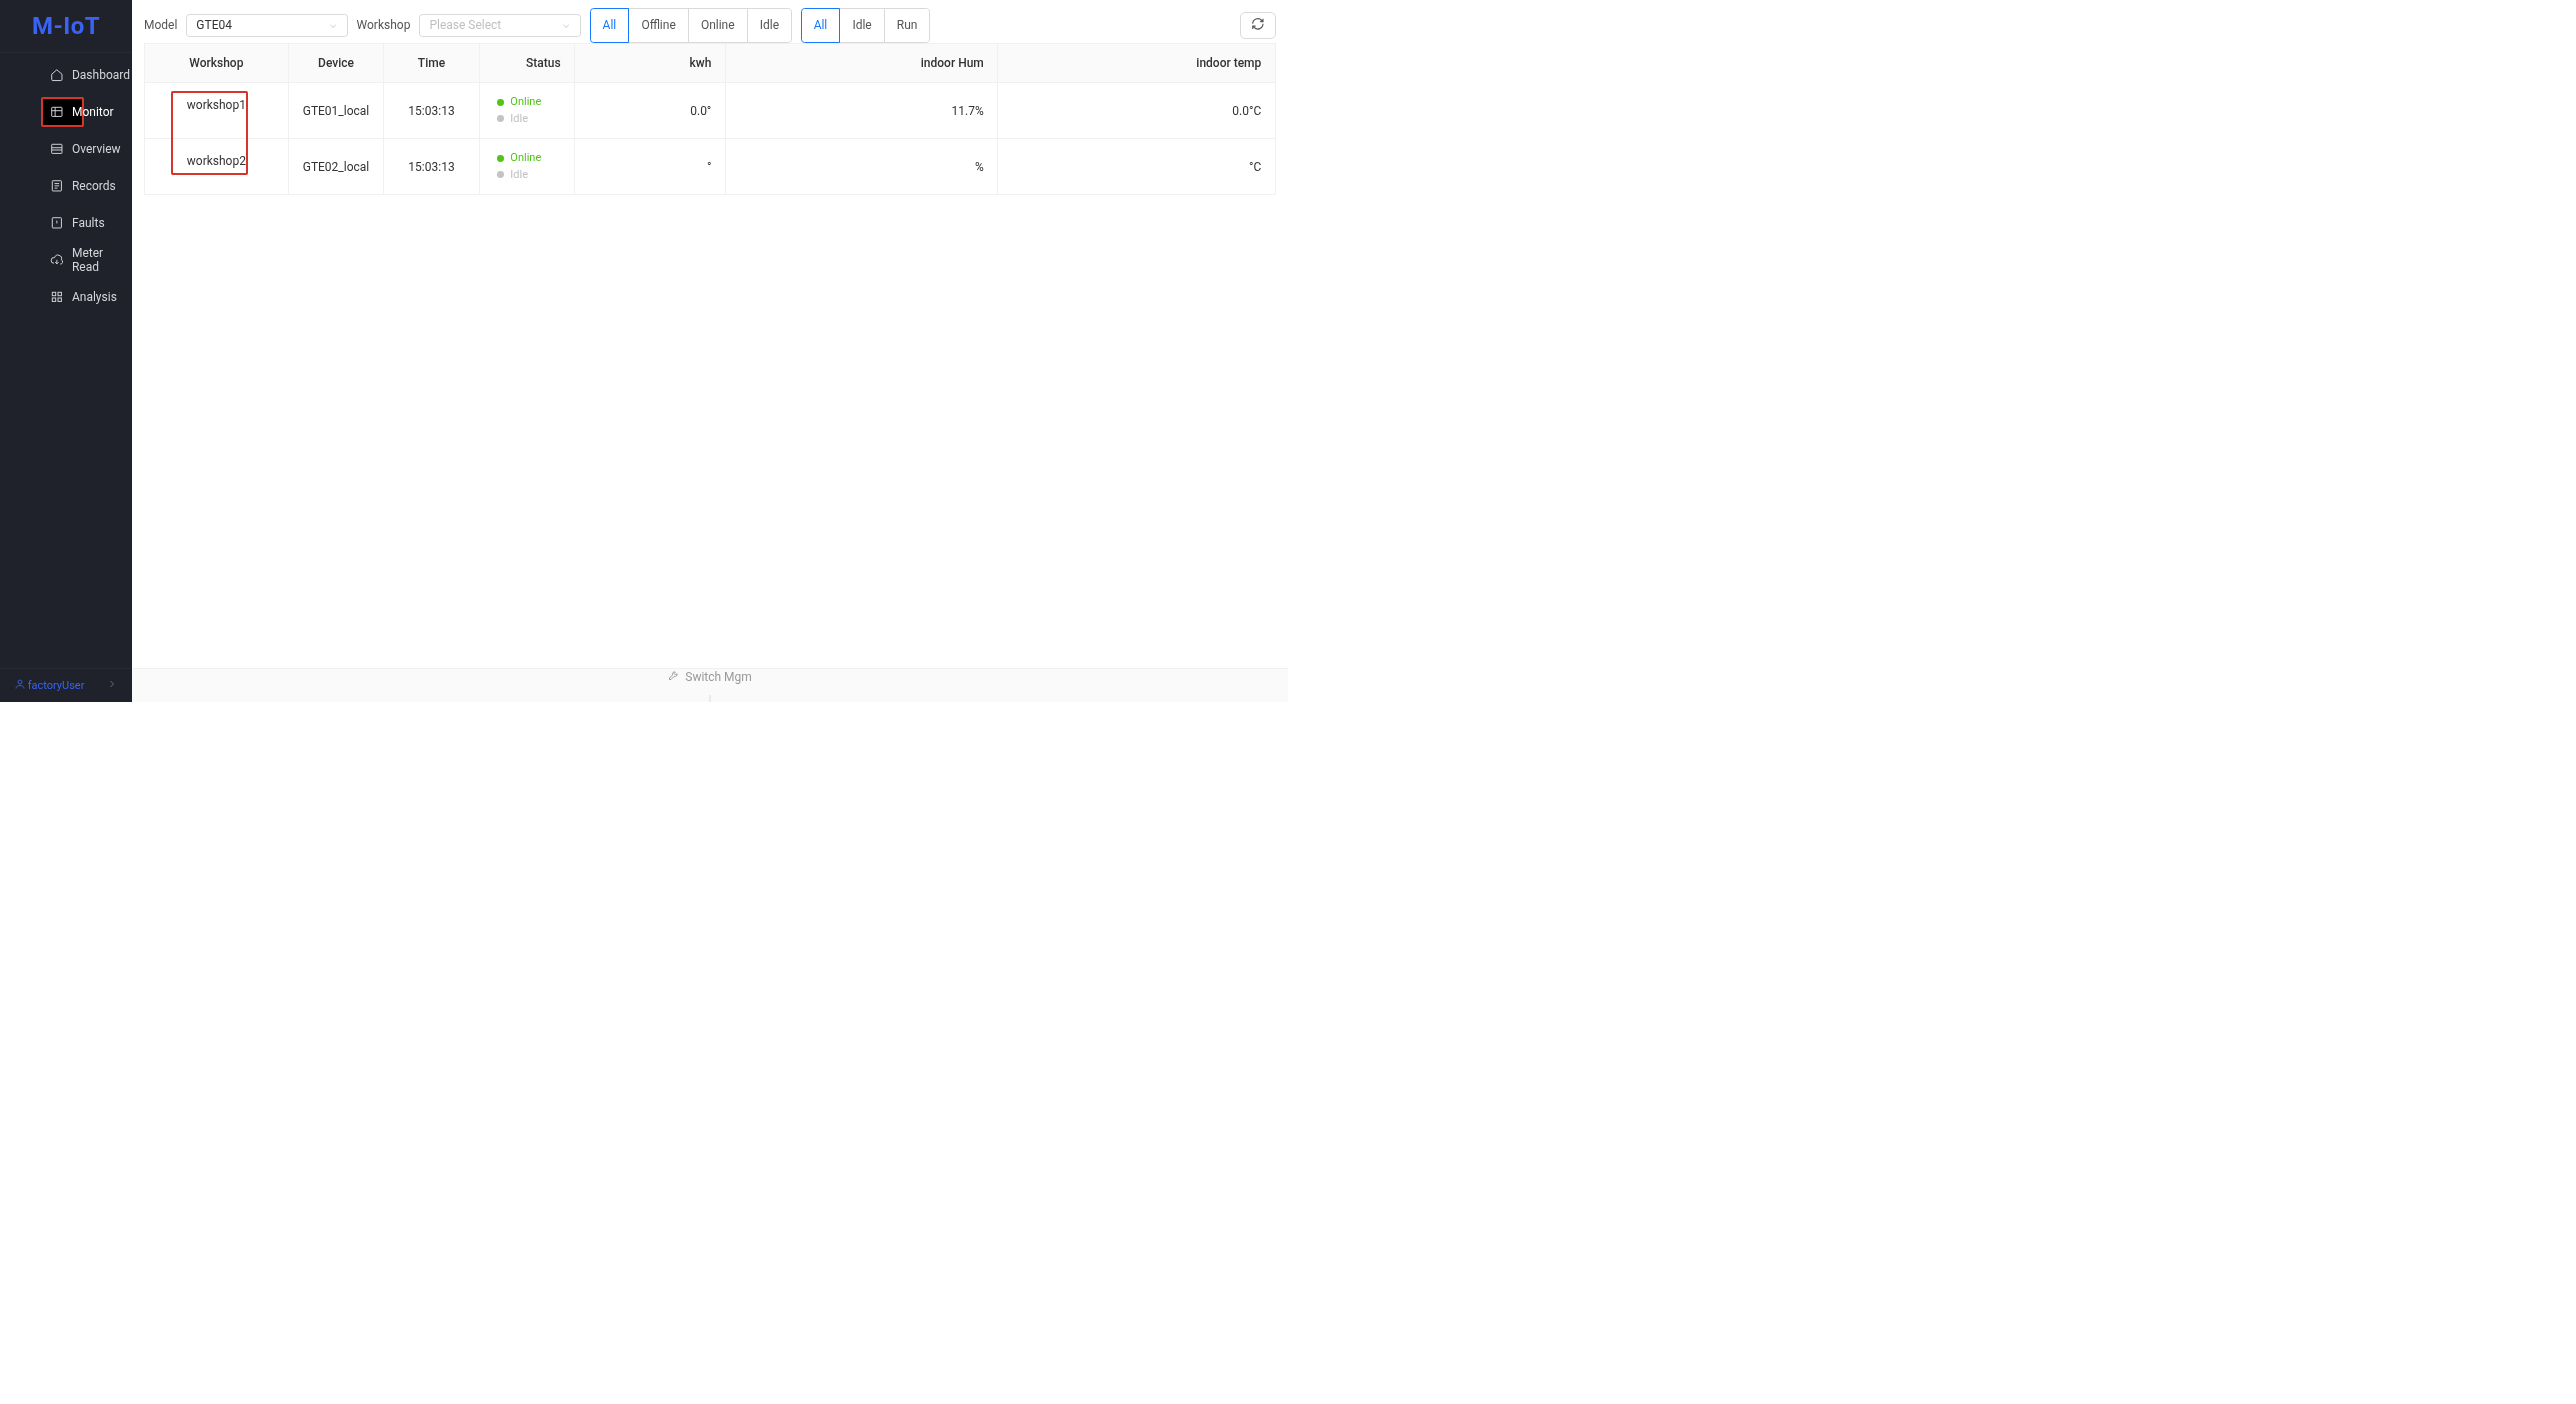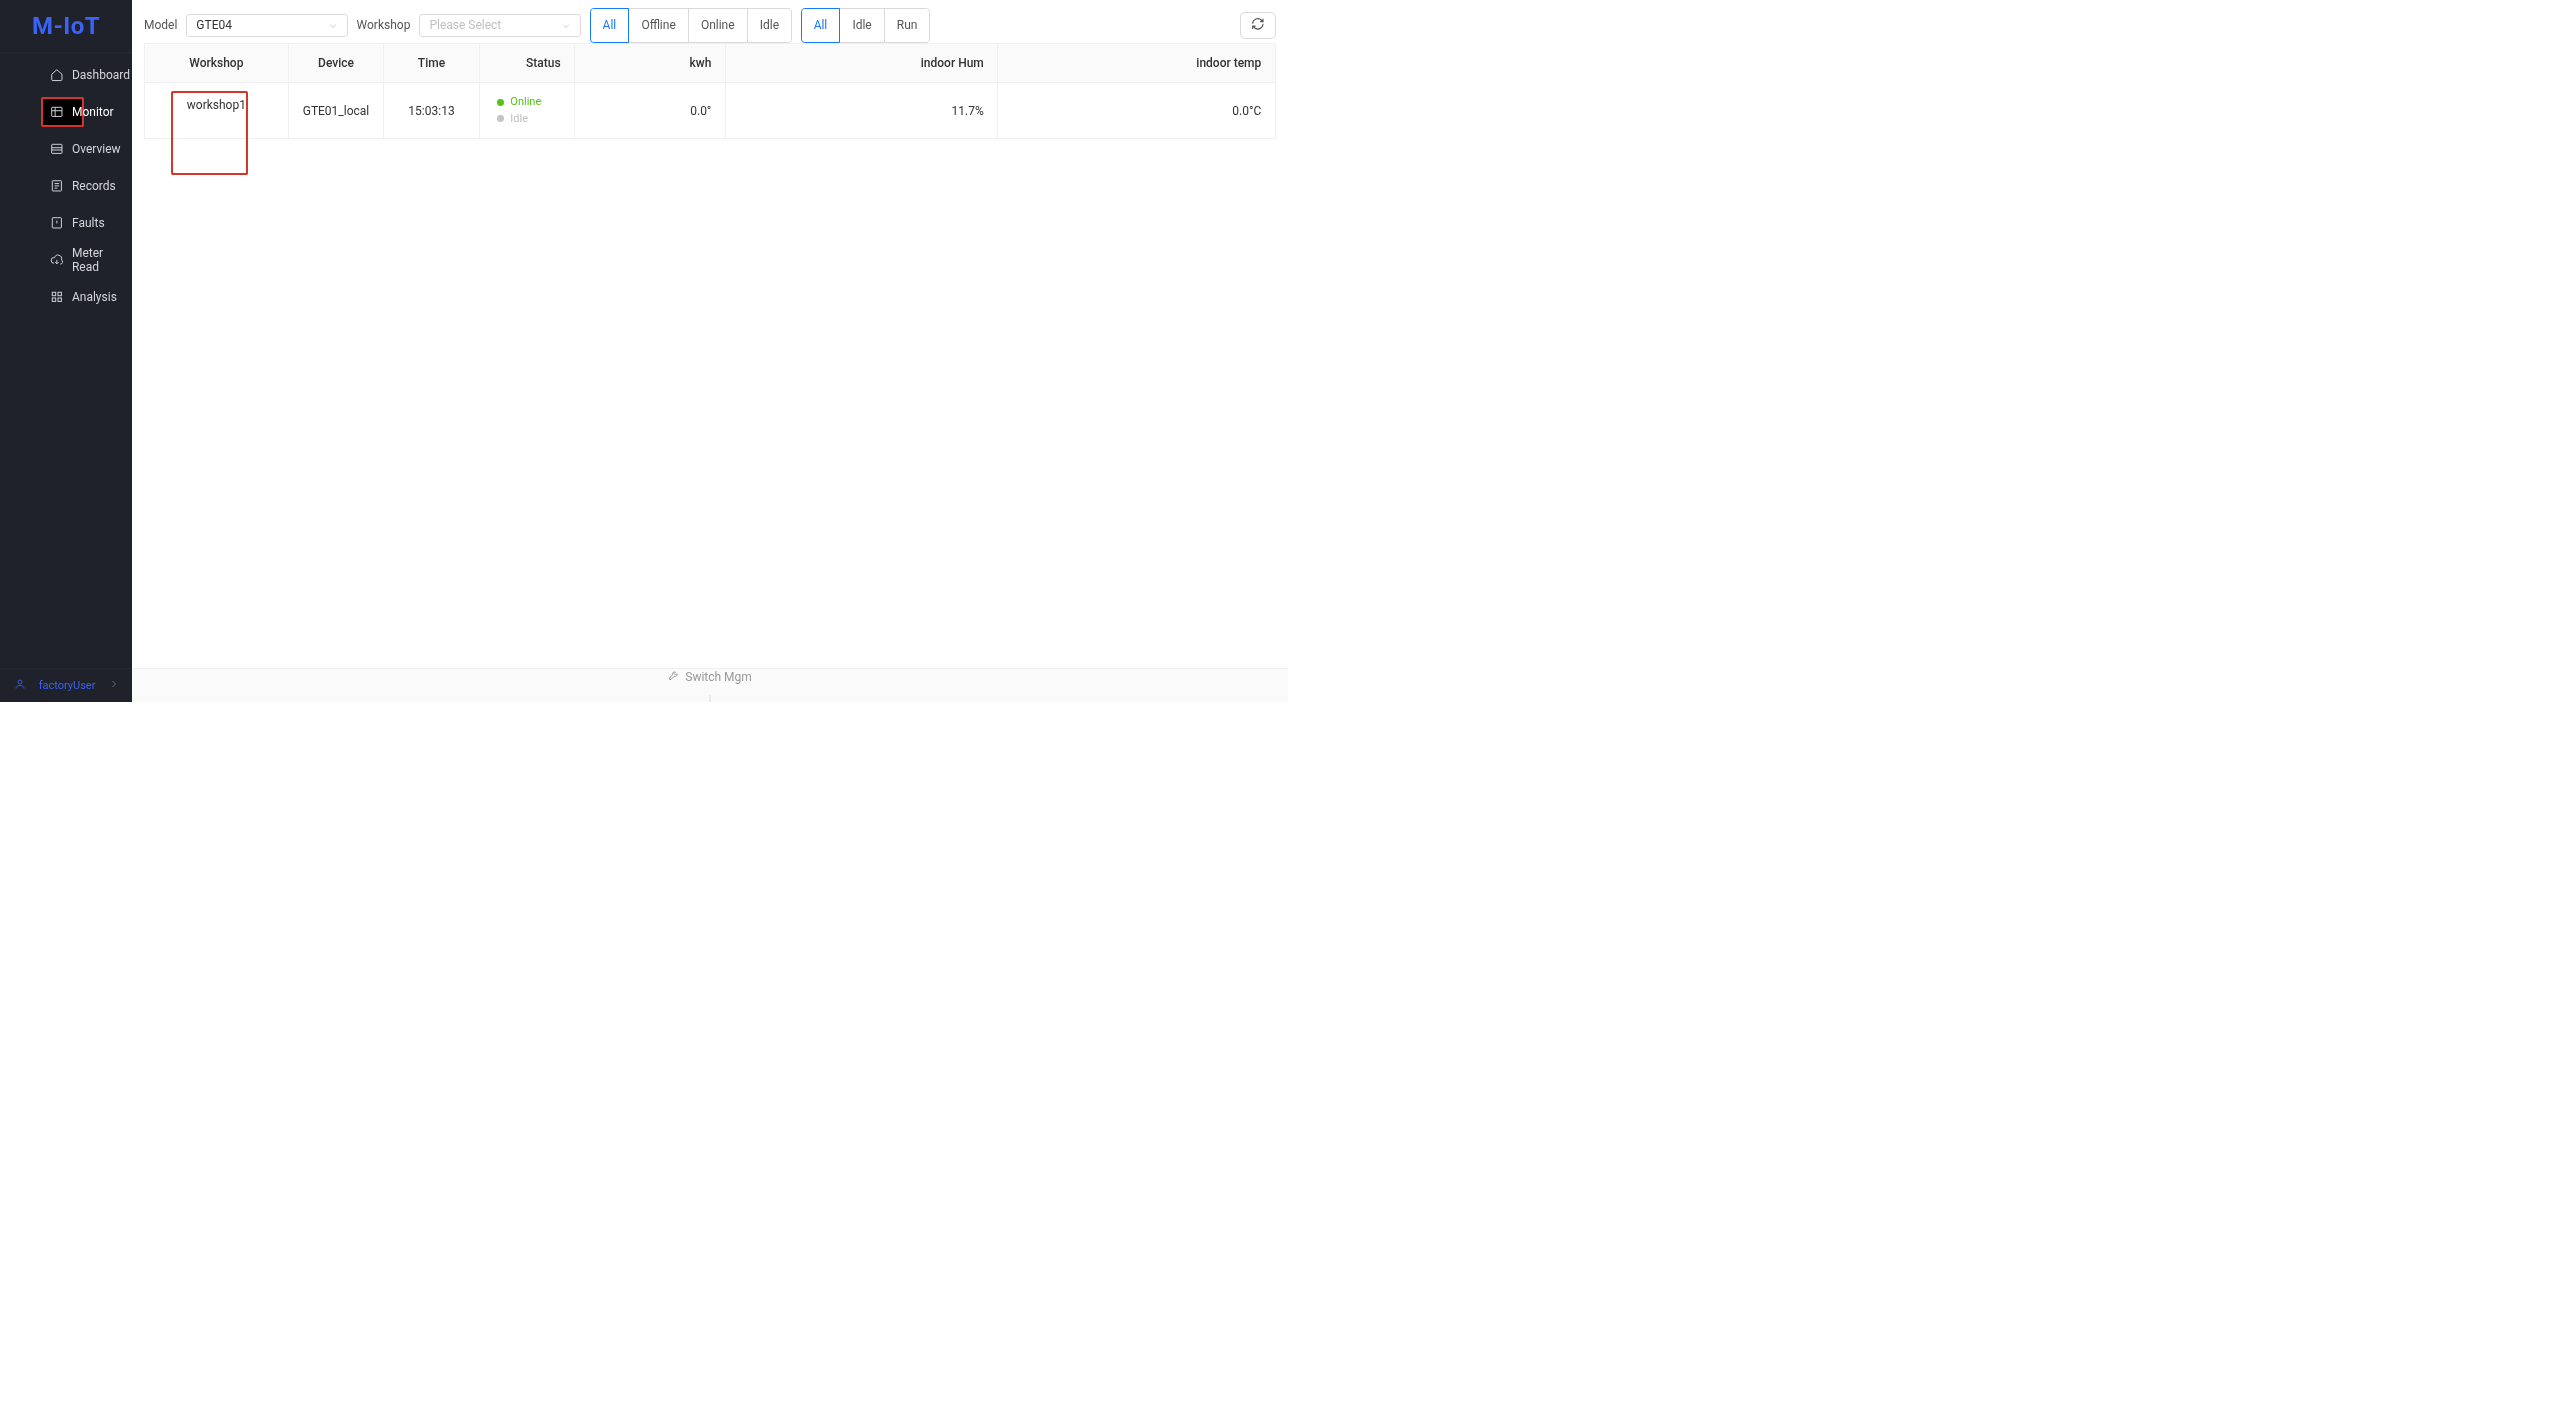--- a/index.html
+++ b/index.html
@@ -79,21 +79,21 @@
     .nav-item .icon {
       width: 13.7px; height: 13.7px;
       display:flex;align-items:center;justify-content:center;
     }
     .nav-item .icon svg { width: 13.7px; height: 13.7px; }
 
     .sidebar-footer {
       height: 34px;
       display: flex;
       align-items: center;
-      gap: 13px;
+      gap: 2px;
       padding: 0 13.7px;
       border-top: 0.9px solid rgba(255,255,255,0.04);
       color: #3a63f3;
       font-size: 11px;
       cursor: pointer;
     }
     .sidebar-footer svg { width:12px; height:12px; }
     .sidebar-footer .chev { color:#6b6e78; margin-left:auto; }
 
     
@@ -418,20 +418,38 @@
               </div>
               <div class="status-line">
                 <span class="dot gray"></span>
                 <span class="txt-gray">Idle</span>
               </div>
             </td>
             <td class="col-kwh">0.0°</td>
             <td class="col-hum">11.7%</td>
             <td class="col-temp">0.0°C</td>
           </tr>
+          <tr>
+            <td class="col-workshop" style="vertical-align: top; padding-top: 15.4px;">workshop2</td>
+            <td class="col-device">GTE02_local</td>
+            <td class="col-time">15:03:13</td>
+            <td class="col-status">
+              <div class="status-line">
+                <span class="dot green"></span>
+                <span class="txt-green">Online</span>
+              </div>
+              <div class="status-line">
+                <span class="dot gray"></span>
+                <span class="txt-gray">Idle</span>
+              </div>
+            </td>
+            <td class="col-kwh">°</td>
+            <td class="col-hum">%</td>
+            <td class="col-temp">°C</td>
+          </tr>
         </tbody>
     </table>
 
     <div style="position:absolute;left:39px;top:48px;width:77px;height:84px;border:2.1px solid #d63629;border-radius:1.7px;pointer-events:none;"></div>
   </div>
 </div>
 
 <div class="status-bar">
   <div class="item">
     <span>

